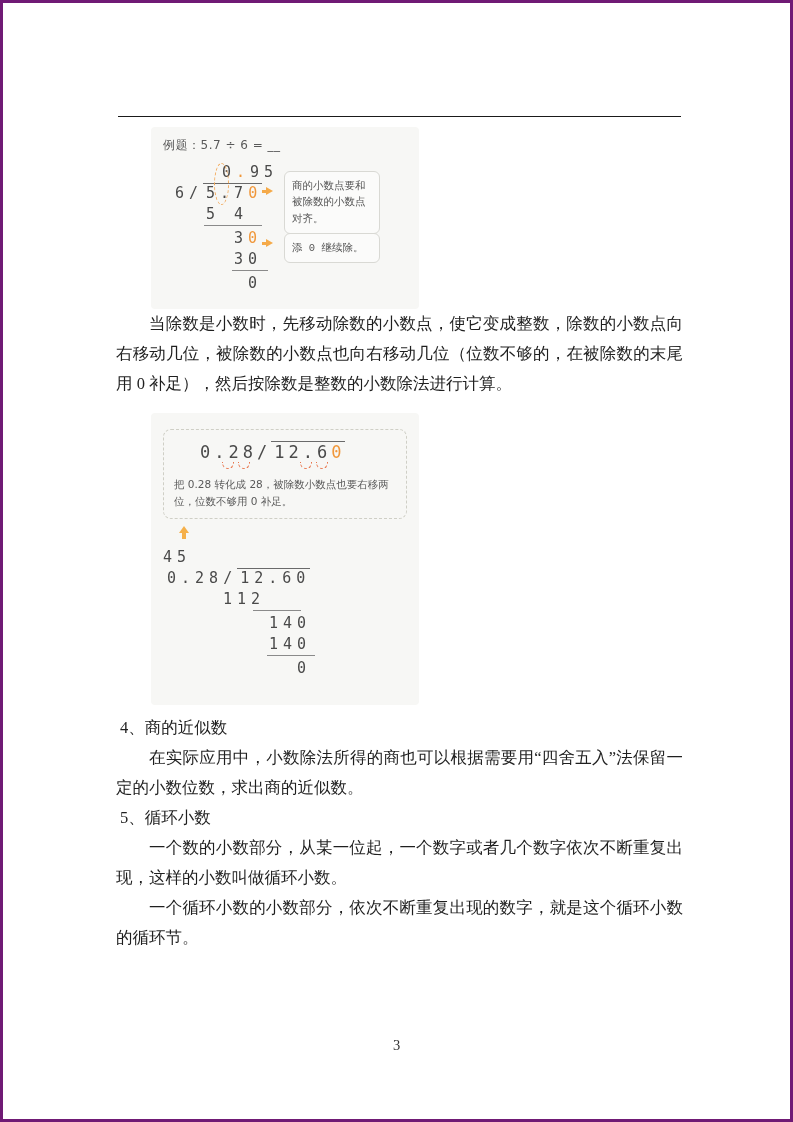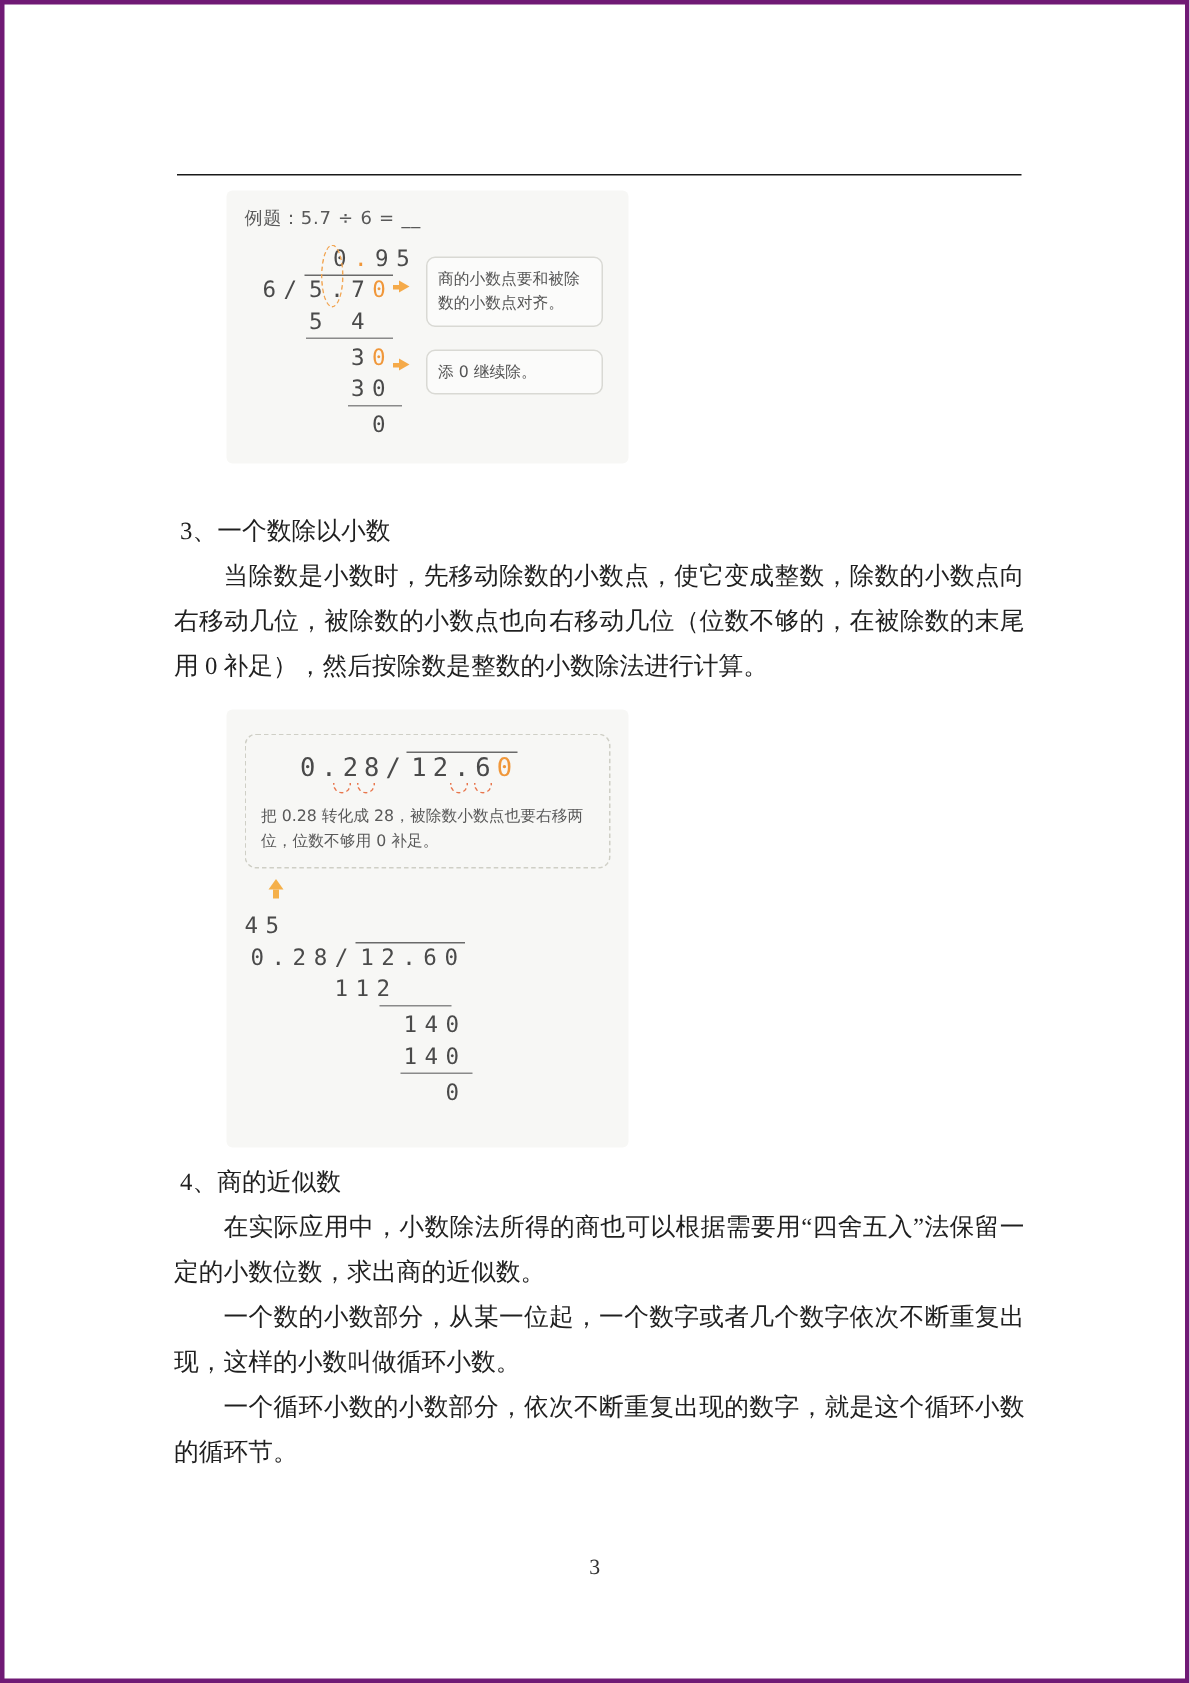--- a/index.html
+++ b/index.html
@@ -35,23 +35,23 @@
   }
   .drow { height:21px; line-height:21px; white-space:pre; }
   .hline { height:3px; border-top:1.2px solid #8a8a8a; }
   .vinc { border-top:1.4px solid #6a6a6a; padding-left:3px; }
   .orange { color:#f0973a; }
   .oval { position:absolute; left:51px; top:1px; width:15px; height:42px;
           border:1.3px dashed #f2a654; border-radius:50%; }
 
   
   .callout {
-    position:absolute; left:133px; width:118px;
+    position:absolute; left:133px; width:96px;
     border:1px solid #d9d9d4; border-radius:6px; background:#fbfbfa;
-    padding:6px 7px; font-size:10.5px; line-height:1.55; color:#555;
+    padding:6px 7px; font-size:10.5px; line-height:1.55; color:#555;font-family:Liberation Mono, monospace;
   }
   .c1 { top:44px; }
   .c2 { top:106px; }
   .arrow-r { position:absolute; width:12px; height:9px; }
   .arrow-r::before { content:""; position:absolute; left:0; top:2.8px; width:5px; height:3.5px; background:#f5aa49; }
   .arrow-r::after  { content:""; position:absolute; left:4px; top:0;
     border-left:7px solid #f5aa49; border-top:4.5px solid transparent; border-bottom:4.5px solid transparent; }
   .a1 { left:111px; top:60px; }
   .a2 { left:111px; top:112px; }
 
@@ -103,21 +103,20 @@
         <div class="drow" style="margin-left:85px">0</div>
       </div>
 
       <span class="arrow-r a1"></span>
       <div class="callout c1">商的小数点要和被除数的小数点对齐。</div>
 
       <span class="arrow-r a2"></span>
       <div class="callout c2">添 0 继续除。</div>
     </div>
 
-    <div class="heading mt30">3、一个数除以小数</div>
     <div class="para">当除数是小数时，先移动除数的小数点，使它变成整数，除数的小数点向右移动几位，被除数的小数点也向右移动几位（位数不够的，在被除数的末尾用 0 补足），然后按除数是整数的小数除法进行计算。</div>
 
     <div class="example ex2">
 
       <div class="dashed-box">
         <div class="big-expr"><span>0.28</span><span>/</span><span class="vinc"><span>12.6</span><span class="orange">0</span></span><span class="arc arc1"></span><span class="arc arc2"></span><span class="arc arc3"></span><span class="arc arc4"></span></div>
         <div class="note">把 0.28 转化成 28，被除数小数点也要右移两位，位数不够用 0 补足。</div>
       </div>
 
       <div class="arrow-u"></div>
@@ -134,20 +133,21 @@
         <div class="drow" style="margin-left:106px">140</div>
         <div class="hline" style="margin-left:104px;width:48px"></div>
 
         <div class="drow" style="margin-left:134px">0</div>
       </div>
     </div>
 
     <div class="heading mt8">4、商的近似数</div>
     <div class="para">在实际应用中，小数除法所得的商也可以根据需要用“四舍五入”法保留一定的小数位数，求出商的近似数。</div>
 
+    <div class="heading">5、循环小数</div>
     <div class="para">一个数的小数部分，从某一位起，一个数字或者几个数字依次不断重复出现，这样的小数叫做循环小数。</div>
 
     <div class="para">一个循环小数的小数部分，依次不断重复出现的数字，就是这个循环小数的循环节。</div>
 
   </div>
 
   <div class="page-num">3</div>
 </div>
 
 </body></html>

